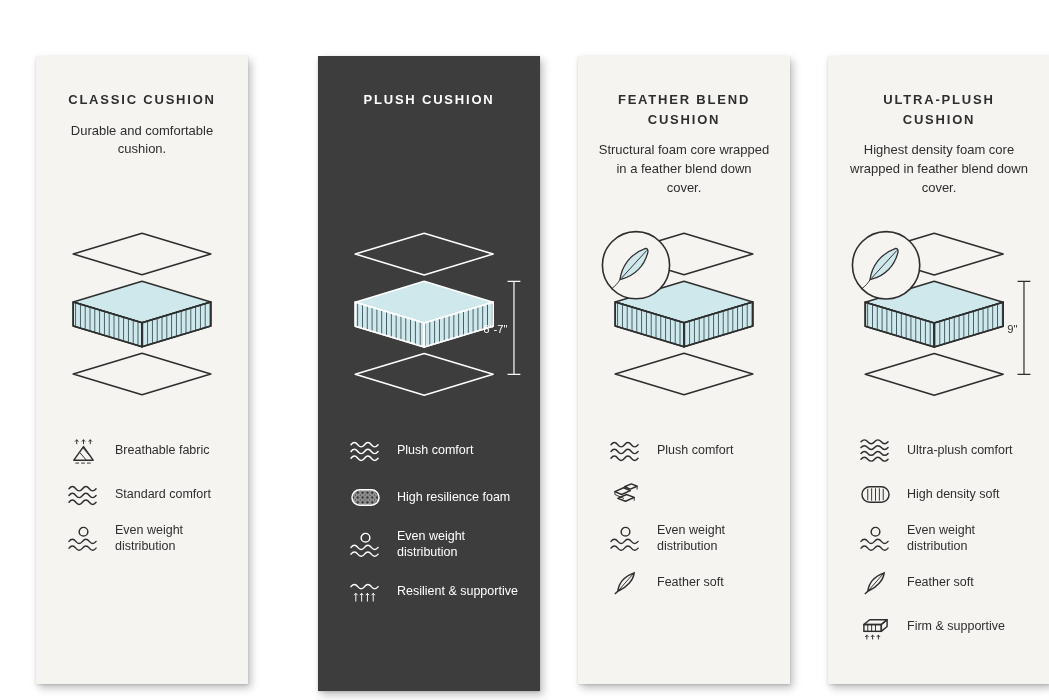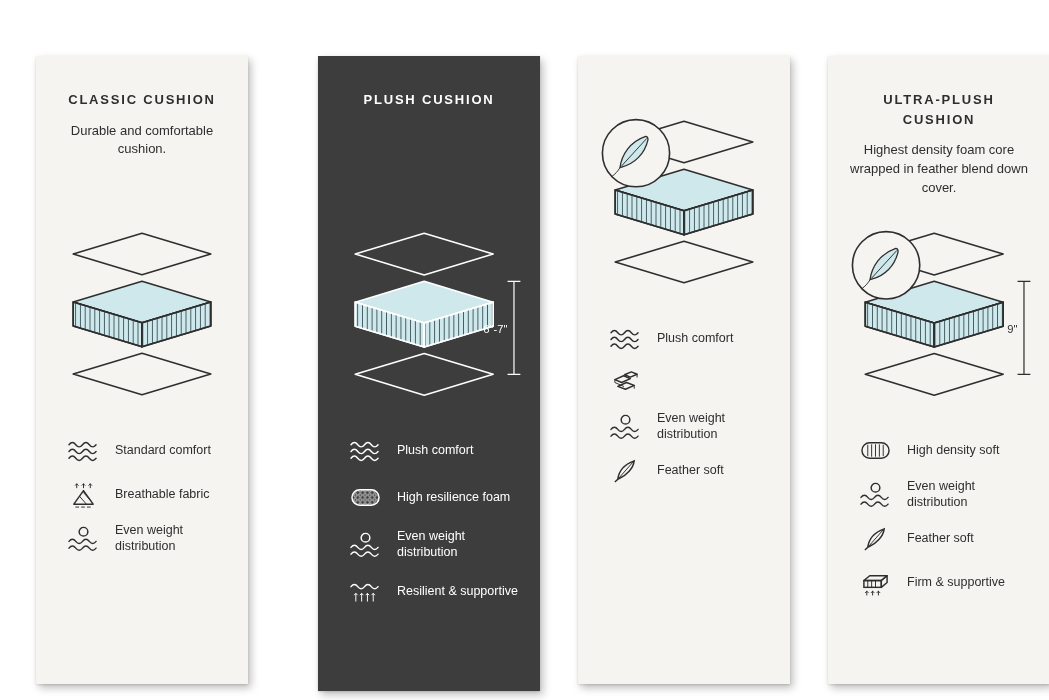--- a/index.html
+++ b/index.html
@@ -94,37 +94,37 @@
         <polygon class="foam" points="110,116 196,90 196,120 110,146"></polygon>
         <polygon class="stripefill" points="24,90 110,116 110,146 24,120"></polygon>
         <polygon class="stripefill" points="110,116 196,90 196,120 110,146"></polygon>
         <polygon class="sheet" points="110,154 196,180 110,206 24,180"></polygon>
       </svg>
     </div>
     <ul class="features">
       <li class="feature">
         <span class="ficon">
           <svg viewBox="0 0 36 30">
-              <path class="s" d="M3 9 q3.5 -4.5 7 0 t7 0 t7 0 t7 0"></path>
-              <path class="s" d="M3 16 q3.5 -4.5 7 0 t7 0 t7 0 t7 0"></path>
-              <path class="s" d="M3 23 q3.5 -4.5 7 0 t7 0 t7 0 t7 0"></path>
-            </svg>
-        </span>
-        <span class="flabel">Standard comfort</span>
-      </li>
-      <li class="feature">
-        <span class="ficon">
-          <svg viewBox="0 0 36 30">
             <path class="s" d="M8 25 L18 11 L28 25 Z"></path>
             <path class="s-thin" d="M14 17 L21 25 M18 13 L26 22"></path>
             <path class="s-thin" d="M11 8 V4 M9.5 5.5 L11 4 L12.5 5.5 M18 8 V4 M16.5 5.5 L18 4 L19.5 5.5 M25 8 V4 M23.5 5.5 L25 4 L26.5 5.5"></path>
             <path class="s-thin" d="M10 28 h3 M16 28 h3 M22 28 h3"></path>
           </svg>
         </span>
         <span class="flabel">Breathable fabric</span>
+      </li>
+      <li class="feature">
+        <span class="ficon">
+          <svg viewBox="0 0 36 30">
+              <path class="s" d="M3 9 q3.5 -4.5 7 0 t7 0 t7 0 t7 0"></path>
+              <path class="s" d="M3 16 q3.5 -4.5 7 0 t7 0 t7 0 t7 0"></path>
+              <path class="s" d="M3 23 q3.5 -4.5 7 0 t7 0 t7 0 t7 0"></path>
+            </svg>
+        </span>
+        <span class="flabel">Standard comfort</span>
       </li>
       <li class="feature">
         <span class="ficon">
           <svg viewBox="0 0 36 30">
               <circle class="s" cx="18" cy="8" r="4.5"></circle>
               <path class="s" d="M3 18 q3.5 -4.5 7 0 t7 0 t7 0 t7 0"></path>
               <path class="s" d="M3 25 q3.5 -4.5 7 0 t7 0 t7 0 t7 0"></path>
             </svg>
         </span>
         <span class="flabel">Even weight distribution</span>
@@ -186,20 +186,24 @@
             <path class="s" d="M3 10 q3.5 -4.5 7 0 t7 0 t7 0 t7 0"></path>
             <path class="s-thin" d="M8 25 V17 M6.5 18.5 L8 17 L9.5 18.5 M14 25 V17 M12.5 18.5 L14 17 L15.5 18.5 M20 25 V17 M18.5 18.5 L20 17 L21.5 18.5 M26 25 V17 M24.5 18.5 L26 17 L27.5 18.5"></path>
           </svg>
         </span>
         <span class="flabel">Resilient &amp; supportive</span>
       </li>
     </ul>
   </section>
 
   <section class="card">
+    <div class="hdr">
+      <h2 class="title">FEATHER BLEND CUSHION</h2>
+      <p class="desc">Structural foam core wrapped in a feather blend down cover.</p>
+    </div>
     <div class="illo">
       <svg class="cushion" viewBox="0 0 220 212" style="width:176px">
         <polygon class="sheet" points="110,4 196,30 110,56 24,30"></polygon>
         <polygon class="foam" points="110,64 196,90 110,116 24,90"></polygon>
         <polygon class="foam" points="24,90 110,116 110,146 24,120"></polygon>
         <polygon class="foam" points="110,116 196,90 196,120 110,146"></polygon>
         <polygon class="stripefill" points="24,90 110,116 110,146 24,120"></polygon>
         <polygon class="stripefill" points="110,116 196,90 196,120 110,146"></polygon>
         <polygon class="sheet" points="110,154 196,180 110,206 24,180"></polygon>
         <g>
@@ -277,20 +281,31 @@
           <path class="feather" d="M30 62 C32 46 42 30 62 23 C64 23 65 25 65 27 C61 45 48 57 33 61 Z"></path>
           <path class="vein" d="M32 60 L63 26"></path>
           <path class="vein" d="M30 62 C27 67 24 70 20 73"></path>
         </g>
       </svg>
     </div>
     <ul class="features">
       <li class="feature">
         <span class="ficon">
           <svg viewBox="0 0 36 30">
+              <path class="s" d="M3 6 q3.5 -4 7 0 t7 0 t7 0 t7 0"></path>
+              <path class="s" d="M3 12 q3.5 -4 7 0 t7 0 t7 0 t7 0"></path>
+              <path class="s" d="M3 18 q3.5 -4 7 0 t7 0 t7 0 t7 0"></path>
+              <path class="s" d="M3 24 q3.5 -4 7 0 t7 0 t7 0 t7 0"></path>
+            </svg>
+        </span>
+        <span class="flabel">Ultra-plush comfort</span>
+      </li>
+      <li class="feature">
+        <span class="ficon">
+          <svg viewBox="0 0 36 30">
               <rect class="s-cap2" x="4" y="7" width="28" height="16" rx="8"></rect>
               <path class="s-thin" d="M10 9.5 v11 M14 9 v12 M18 9 v12 M22 9 v12 M26 9.5 v11"></path>
             </svg>
         </span>
         <span class="flabel">High density soft</span>
       </li>
       <li class="feature">
         <span class="ficon">
           <svg viewBox="0 0 36 30">
               <circle class="s" cx="18" cy="8" r="4.5"></circle>

